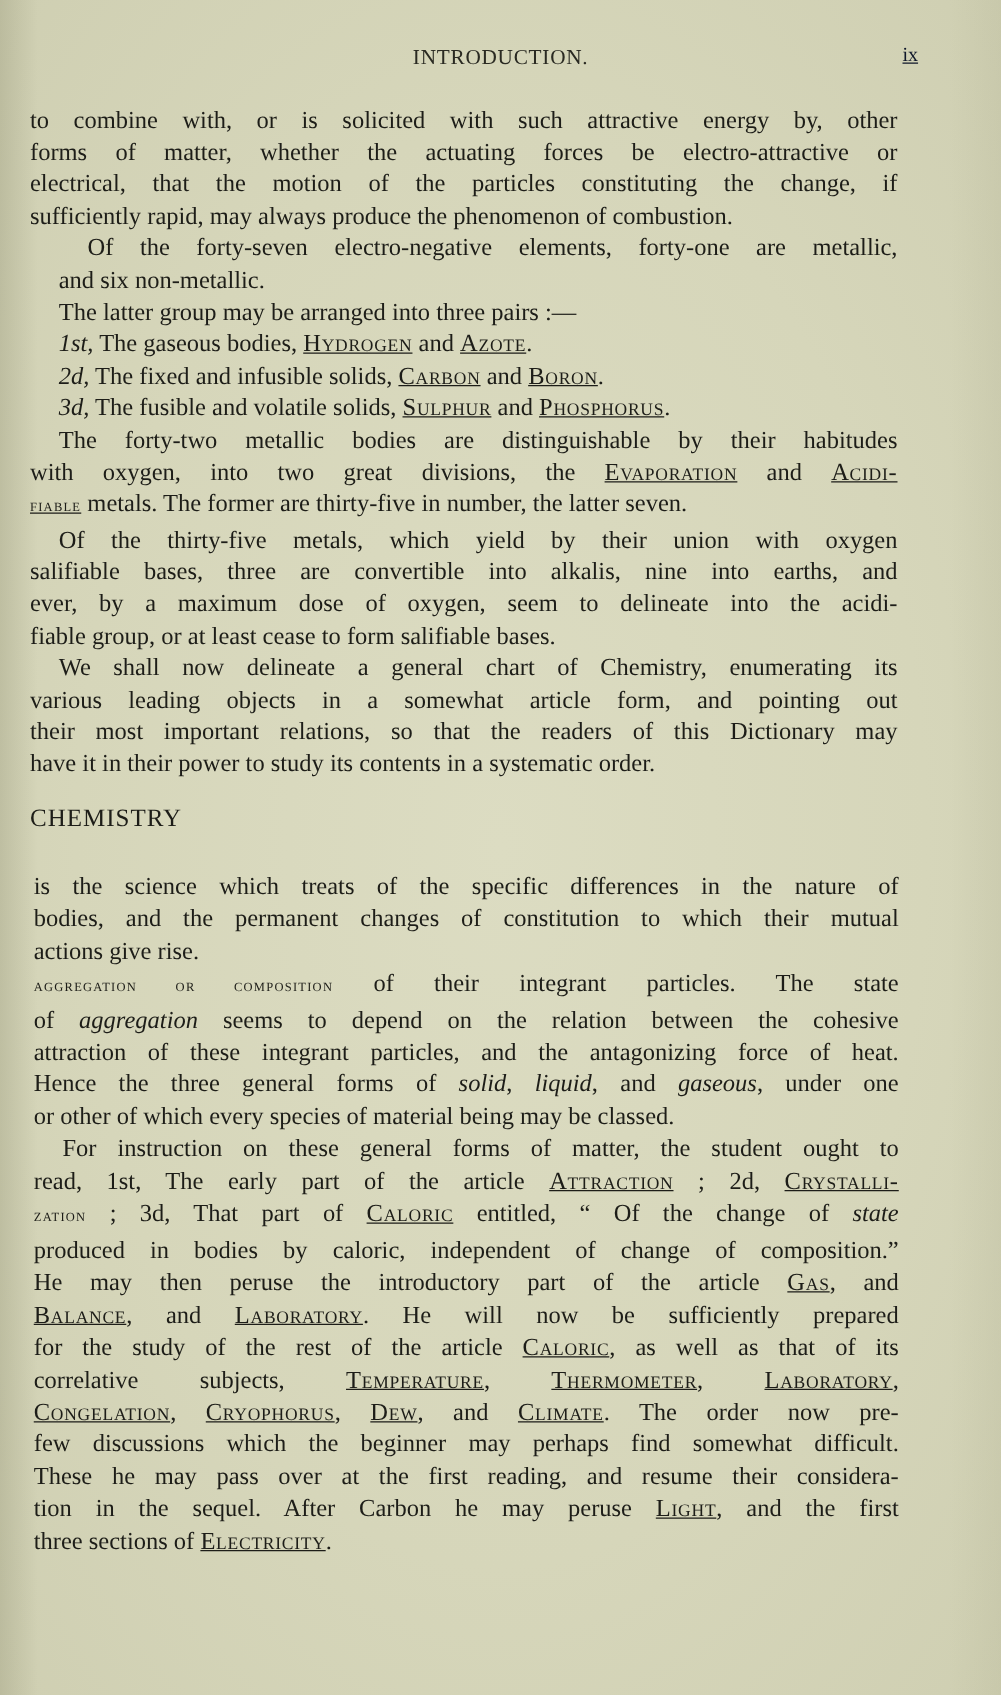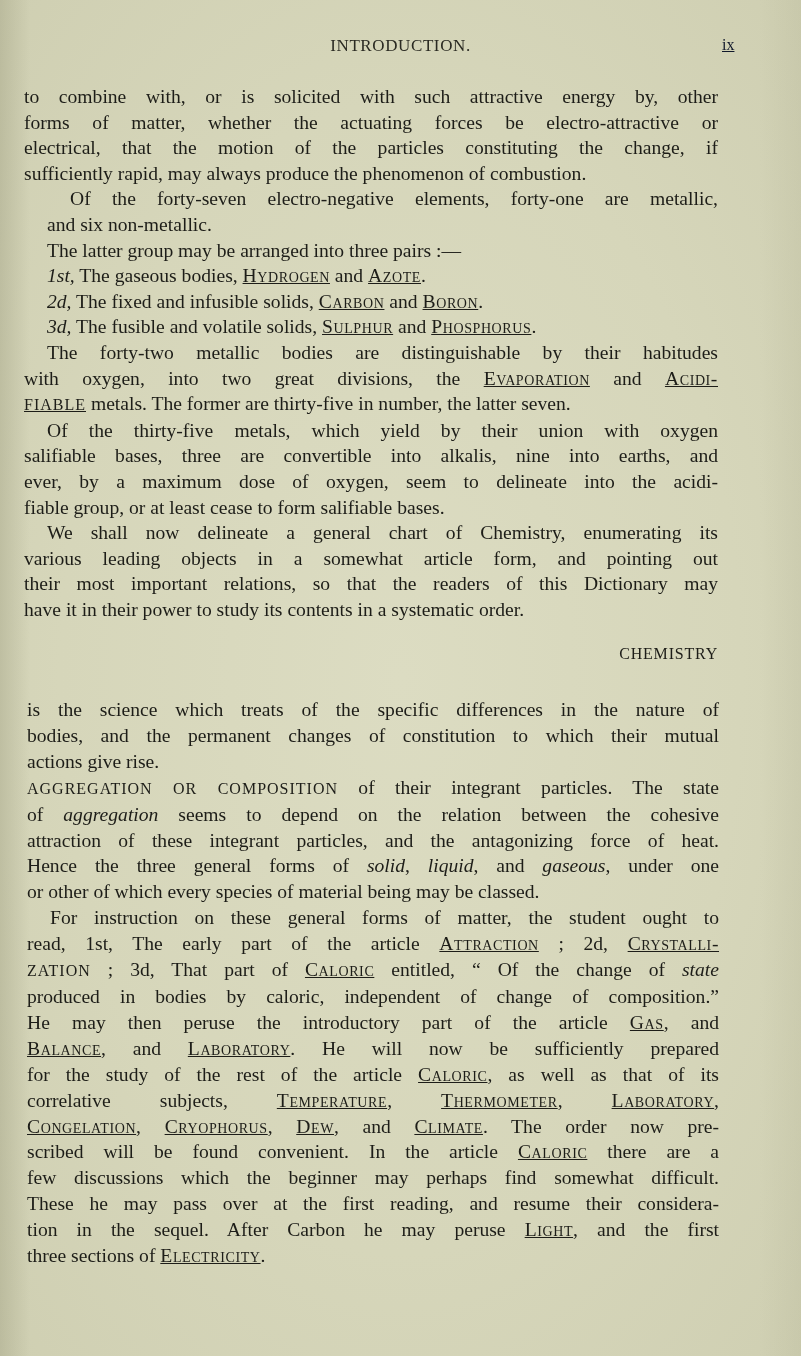--- a/index.html
+++ b/index.html
@@ -27,23 +27,23 @@
   }
   .text {
     position: absolute; left: 24px; top: 63px; width: 694px;
     font-size: 19.6px; line-height: 25.6px;
     text-align: justify;
     margin-top: 21px;
   }
   .text p { margin: 0; text-indent: 0; }
   .text p.ind { text-indent: 23px; }
   .sc { font-variant: small-caps; letter-spacing: 0.6px; text-decoration: underline; }
-  .lc-sc { font-size: 16px; letter-spacing: 1px; text-transform: uppercase; }
+  .lc-sc { font-size: 10px; letter-spacing: 1px; text-transform: uppercase; }
   .heading {
-    text-align: right; font-size: 16px; letter-spacing: 0.8px;
+    text-align: left; font-size: 20px; letter-spacing: 0.8px;
     margin: 19px 0 6px 0; text-indent: 0;
   }
   .text2 {
     position: absolute; left: 27px; top: 697px; width: 692px;
     font-size: 19.6px; line-height: 25.9px; text-align: justify;
   }
   .text2 p { margin: 0; }
   .line { display: block; text-align-last: justify; white-space: nowrap; }
   .line.last { text-align-last: left; }
 </style>
@@ -123,20 +123,19 @@
     <p>
       <span class="line" style="padding-left:23px">For instruction on these general forms of matter, the student ought to</span>
       <span class="line"><span>read, 1st, The early part of the article </span><span class="sc">Attraction</span><span> ; 2d, </span><span class="sc">Crystalli-</span></span>
       <span class="line"><span class="lc-sc">zation</span><span> ; 3d, That part of </span><span class="sc">Caloric</span><span> entitled, “ Of the change of </span><i>state</i></span>
       <span class="line">produced in bodies by caloric, independent of change of composition.”</span>
       <span class="line"><span>He may then peruse the introductory part of the article </span><span class="sc">Gas</span><span>, and</span></span>
       <span class="line"><span class="sc">Balance</span><span>, and </span><span class="sc">Laboratory</span><span>.  He will now be sufficiently prepared</span></span>
       <span class="line"><span>for the study of the rest of the article </span><span class="sc">Caloric</span><span>, as well as that of its</span></span>
       <span class="line"><span>correlative subjects, </span><span class="sc">Temperature</span><span>, </span><span class="sc">Thermometer</span><span>, </span><span class="sc">Laboratory</span><span>,</span></span>
       <span class="line"><span class="sc">Congelation</span><span>, </span><span class="sc">Cryophorus</span><span>, </span><span class="sc">Dew</span><span>, and </span><span class="sc">Climate</span><span>.  The order now pre-</span></span>
-      <span class="line"><span>scribed will be found convenient.  In the article </span><span class="sc">Caloric</span><span> there are a</span></span>
       <span class="line">few discussions which the beginner may perhaps find somewhat difficult.</span>
       <span class="line">These he may pass over at the first reading, and resume their considera-</span>
       <span class="line"><span>tion in the sequel.  After Carbon he may peruse </span><span class="sc">Light</span><span>, and the first</span></span>
       <span class="line last"><span>three sections of </span><span class="sc">Electricity</span><span>.</span></span>
     </p>
   </div>
 </div>
 
 </body></html>

